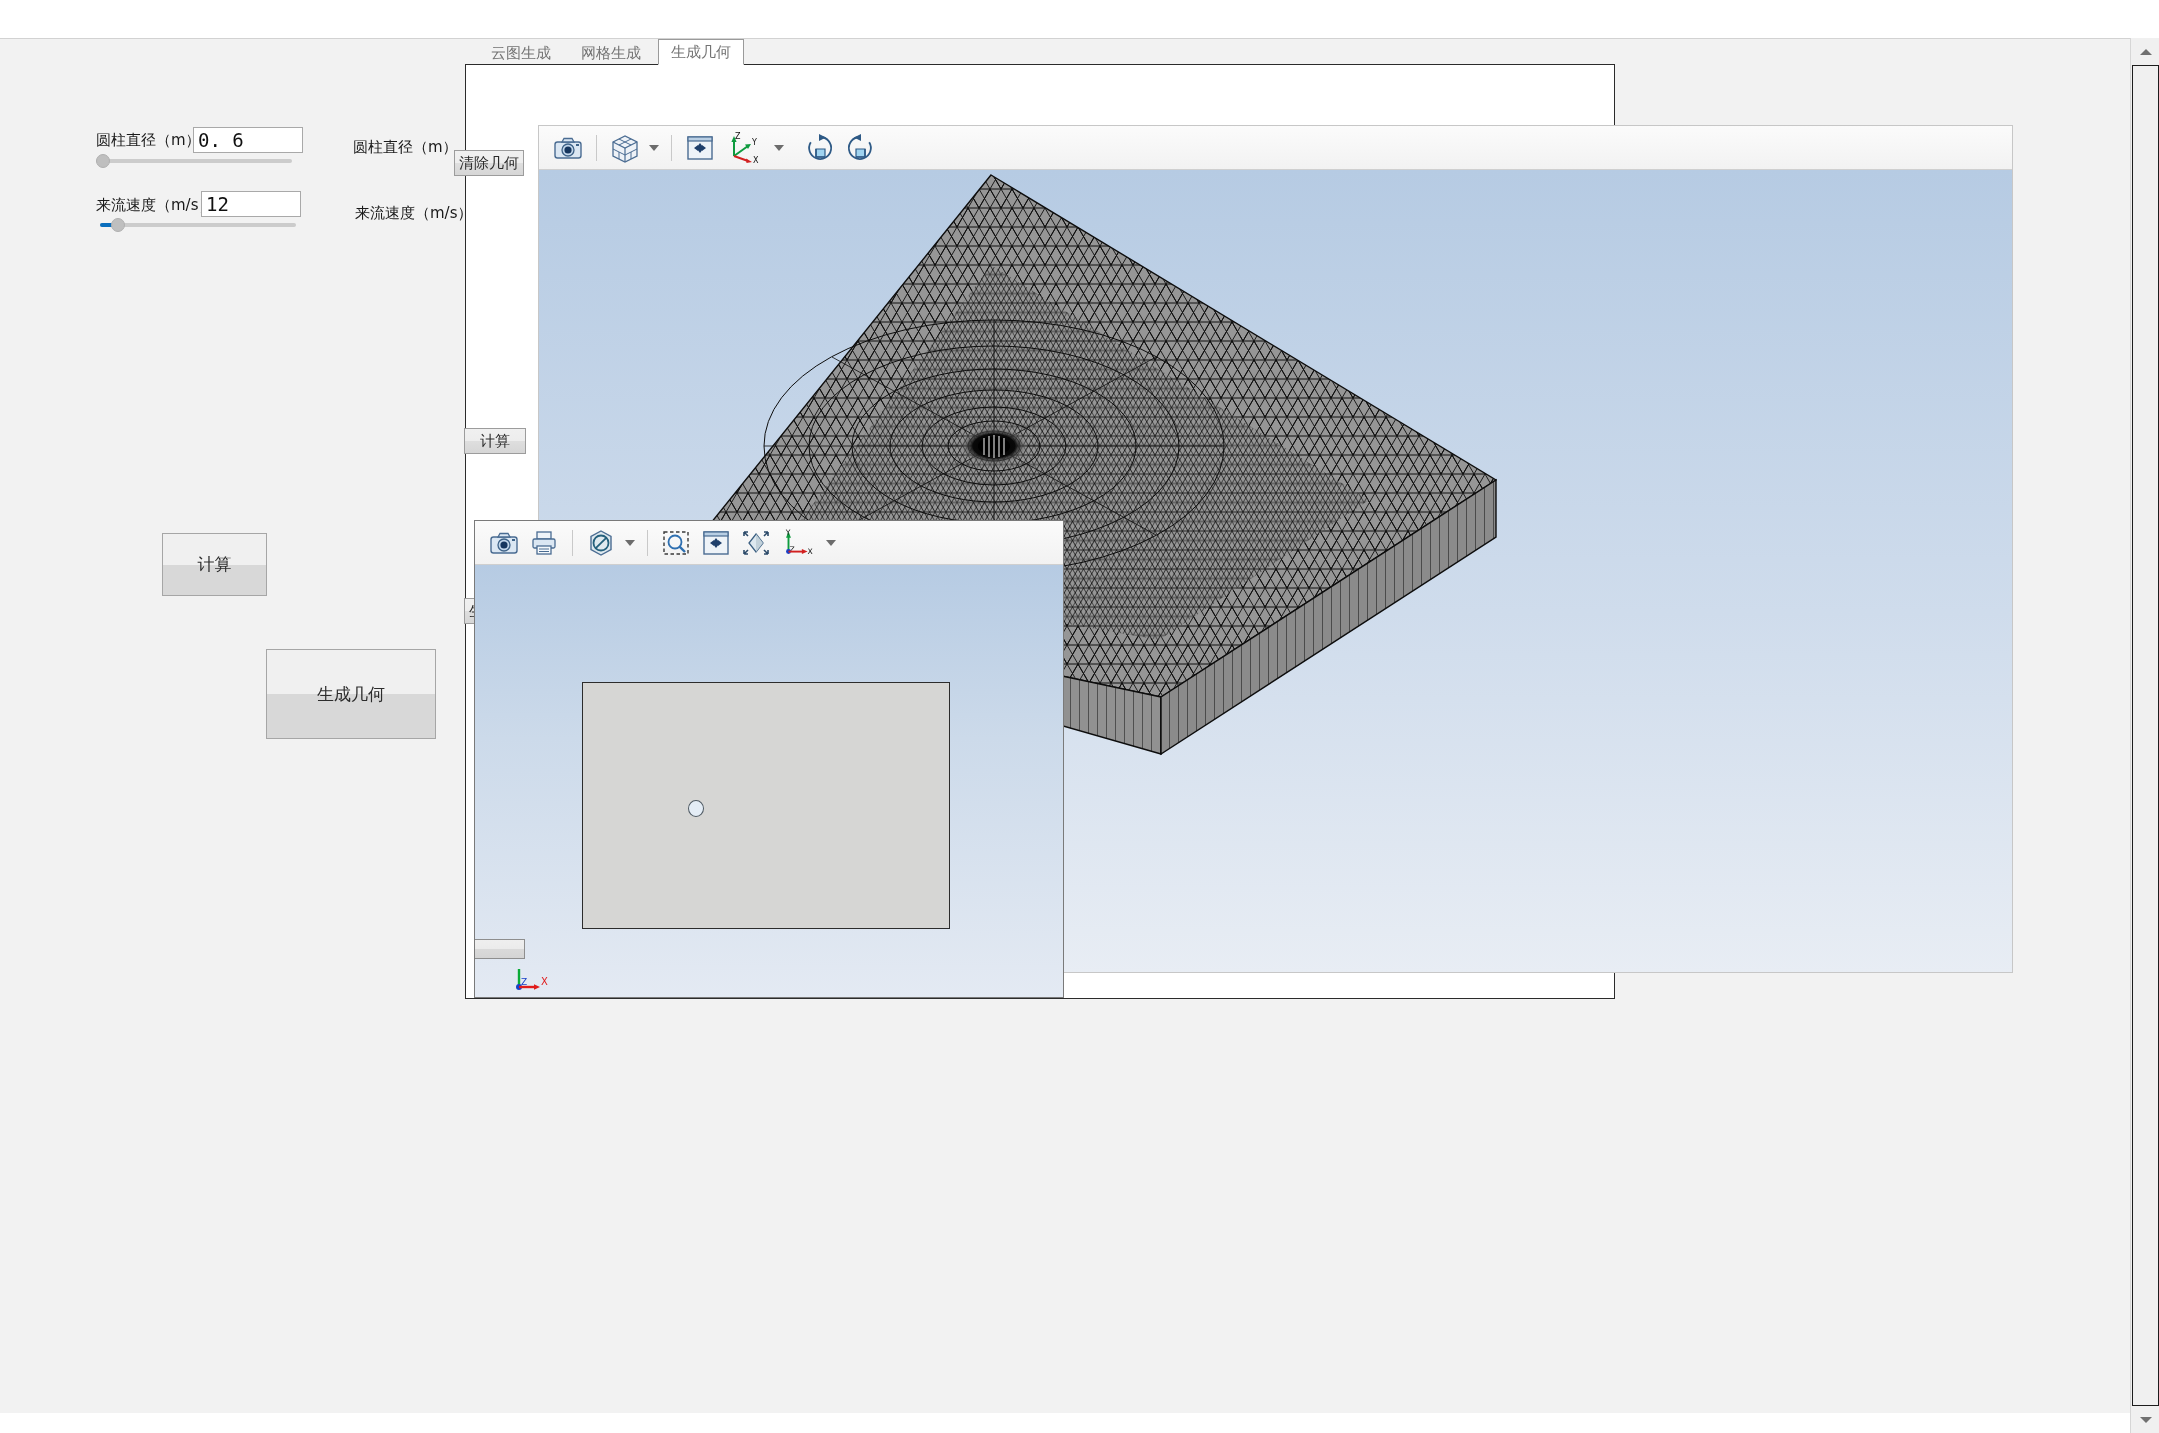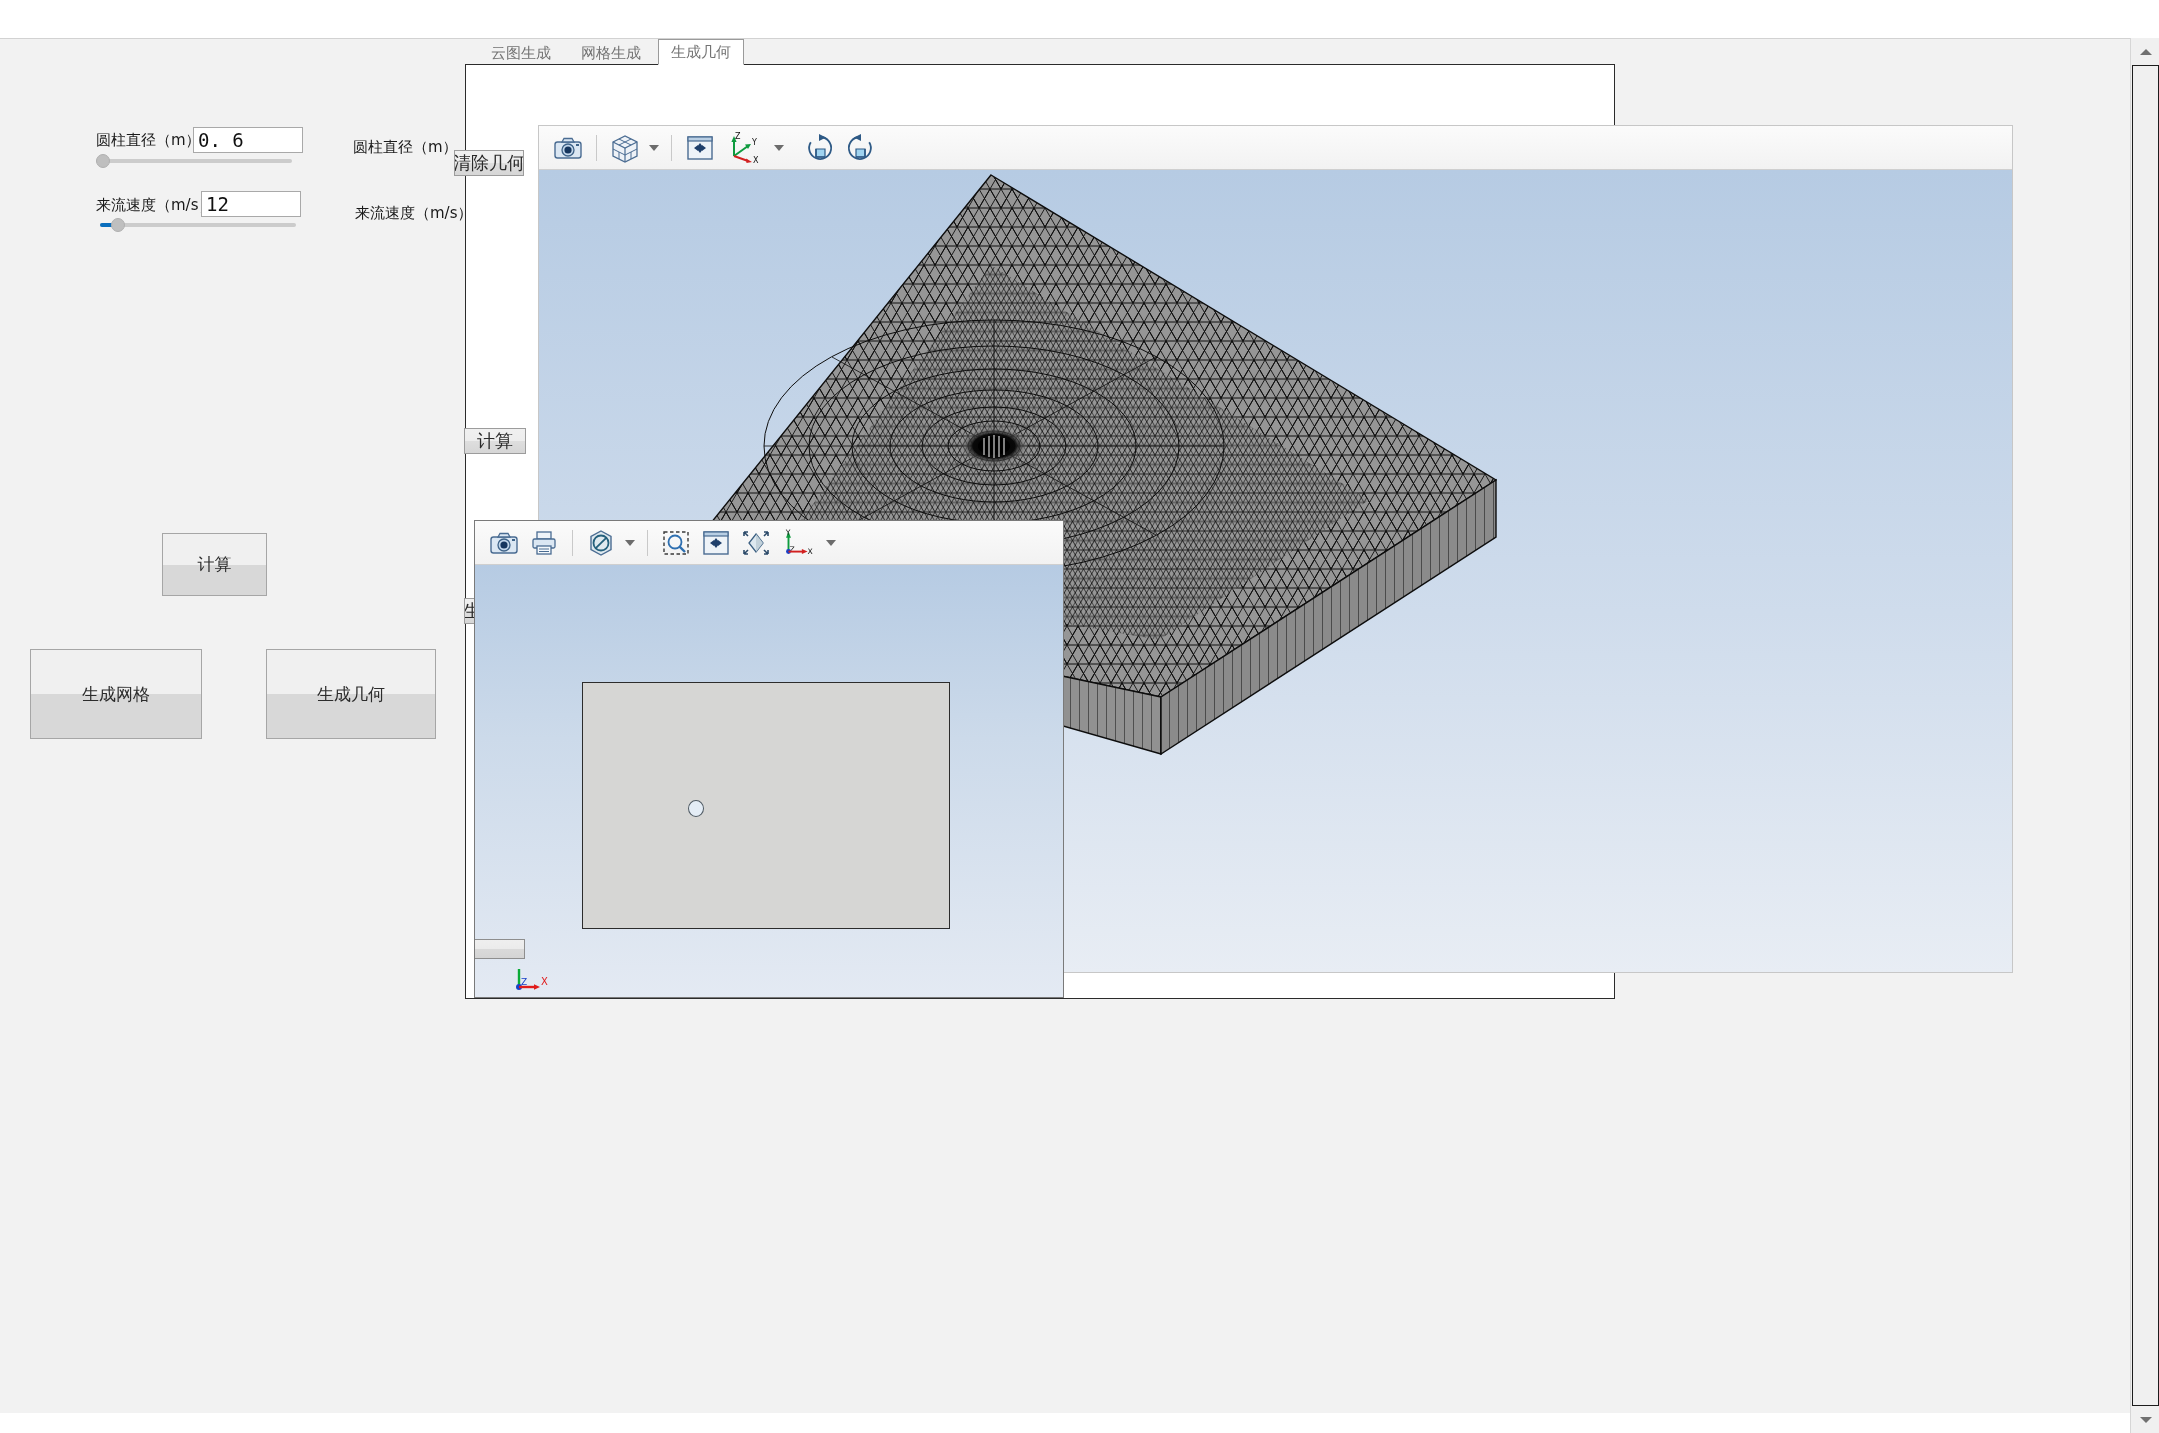--- a/index.html
+++ b/index.html
@@ -92,21 +92,21 @@
   }
   .tab-panel {
     position: absolute; left: 0; top: 25px; width: 1150px; height: 935px;
     background: #ffffff; border: 1px solid #2b2b2b;
   }
 
   
   .clip-btn {
     position: absolute;
     background: linear-gradient(to bottom,#f0f0f0 0%,#ededed 48%,#dedede 52%,#d6d6d6 100%);
-    border: 1px solid #9c9c9c; font-size: 18px; color: #2a2a2a;
+    border: 1px solid #9c9c9c; font-size: 15px; color: #2a2a2a;
     font-family: "DejaVu Sans", sans-serif; white-space: nowrap;
     display: flex; align-items: center; justify-content: center; overflow: hidden;
   }
 
   
   .view3d {
     position: absolute; background: #ffffff; overflow: hidden;
     border: 1px solid #c7c7c7;
   }
   .vtoolbar {
@@ -192,21 +192,20 @@
       <div class="param-label" style="left:96px; top:157px;">来流速度（m/s）</div>
       <div class="param-input" style="left:201px; top:152px; width:100px;">12</div>
       <div class="slider" style="left:100px; top:177px; width:196px;">
         <div class="track"></div>
         <div class="fill" style="width:13px;"></div>
         <div class="thumb" style="left:11px;"></div>
       </div>
       <div class="mirror-label" style="left:355px; top:165px;">来流速度（m/s）</div>
 
       <div class="big-btn" style="left:162px; top:494px; width:105px; height:63px;">计算</div>
-      <div class="big-btn" style="left:30px; top:610px; width:172px; height:90px;">生成网格</div>
       <div class="big-btn" style="left:266px; top:610px; width:170px; height:90px;">生成几何</div>
     </div>
 
     <div class="tab-area">
 
       <div class="tab-strip">
         <div style="width:13px;"></div>
         <div class="tab">云图生成</div>
         <div class="tab">网格生成</div>
         <div class="tab active">生成几何</div>

